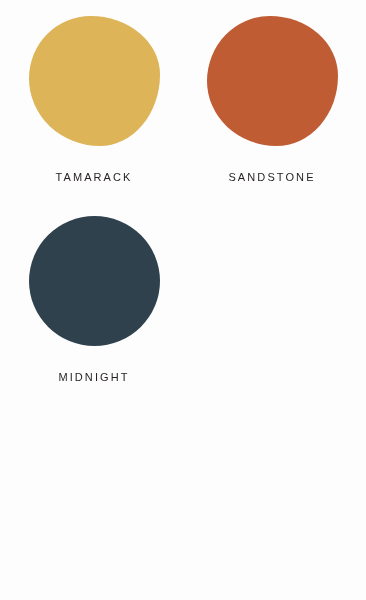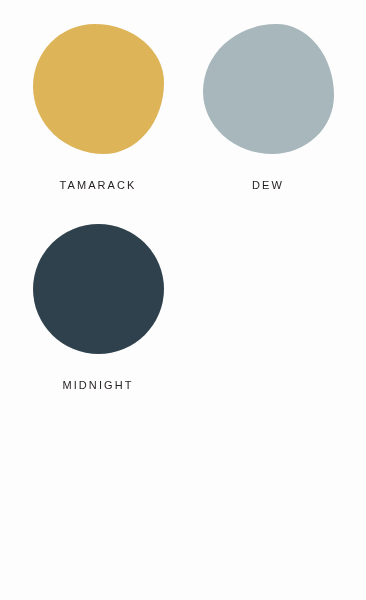--- a/index.html
+++ b/index.html
@@ -15,21 +15,21 @@
     overflow: hidden;
   }
 
   .palette-grid {
     width: 366px;
     height: 600px;
     display: grid;
     grid-template-columns: 1fr 1fr;
     grid-template-rows: 200px 200px 200px;
     box-sizing: border-box;
-    padding: 13px;
+    padding: 5px;
   }
 
   .swatch-cell {
     display: flex;
     flex-direction: column;
     align-items: center;
     justify-content: flex-start;
     position: relative;
   }
 
@@ -77,28 +77,28 @@
 <div class="palette-grid">
 
   <div class="swatch-cell">
     <div class="blob-wrap">
       <div class="blob blob-tamarack" style="background: rgb(221, 180, 88);"></div>
     </div>
     <div class="swatch-label" style="color: rgb(35, 31, 30);">TAMARACK</div>
   </div>
 
 
+  <div class="swatch-cell">
+    <div class="blob-wrap">
+      <div class="blob blob-sandstone" style="background: rgb(191, 92, 51);"></div>
+    </div>
+    <div class="swatch-label" style="color: rgb(35, 31, 30);">SANDSTONE</div>
+  </div>
 
 
-  <div class="swatch-cell">
-    <div class="blob-wrap">
-      <div class="blob blob-dew" style="background: rgb(167, 183, 188);"></div>
-    </div>
-    <div class="swatch-label" style="color: rgb(35, 31, 30);">DEW</div>
-  </div>
 
   <div class="swatch-cell">
     <div class="blob-wrap">
       <div class="blob blob-midnight" style="background: rgb(47, 65, 76);"></div>
     </div>
     <div class="swatch-label" style="color: rgb(35, 31, 30);">MIDNIGHT</div>
   </div>
 
 </div>
 

